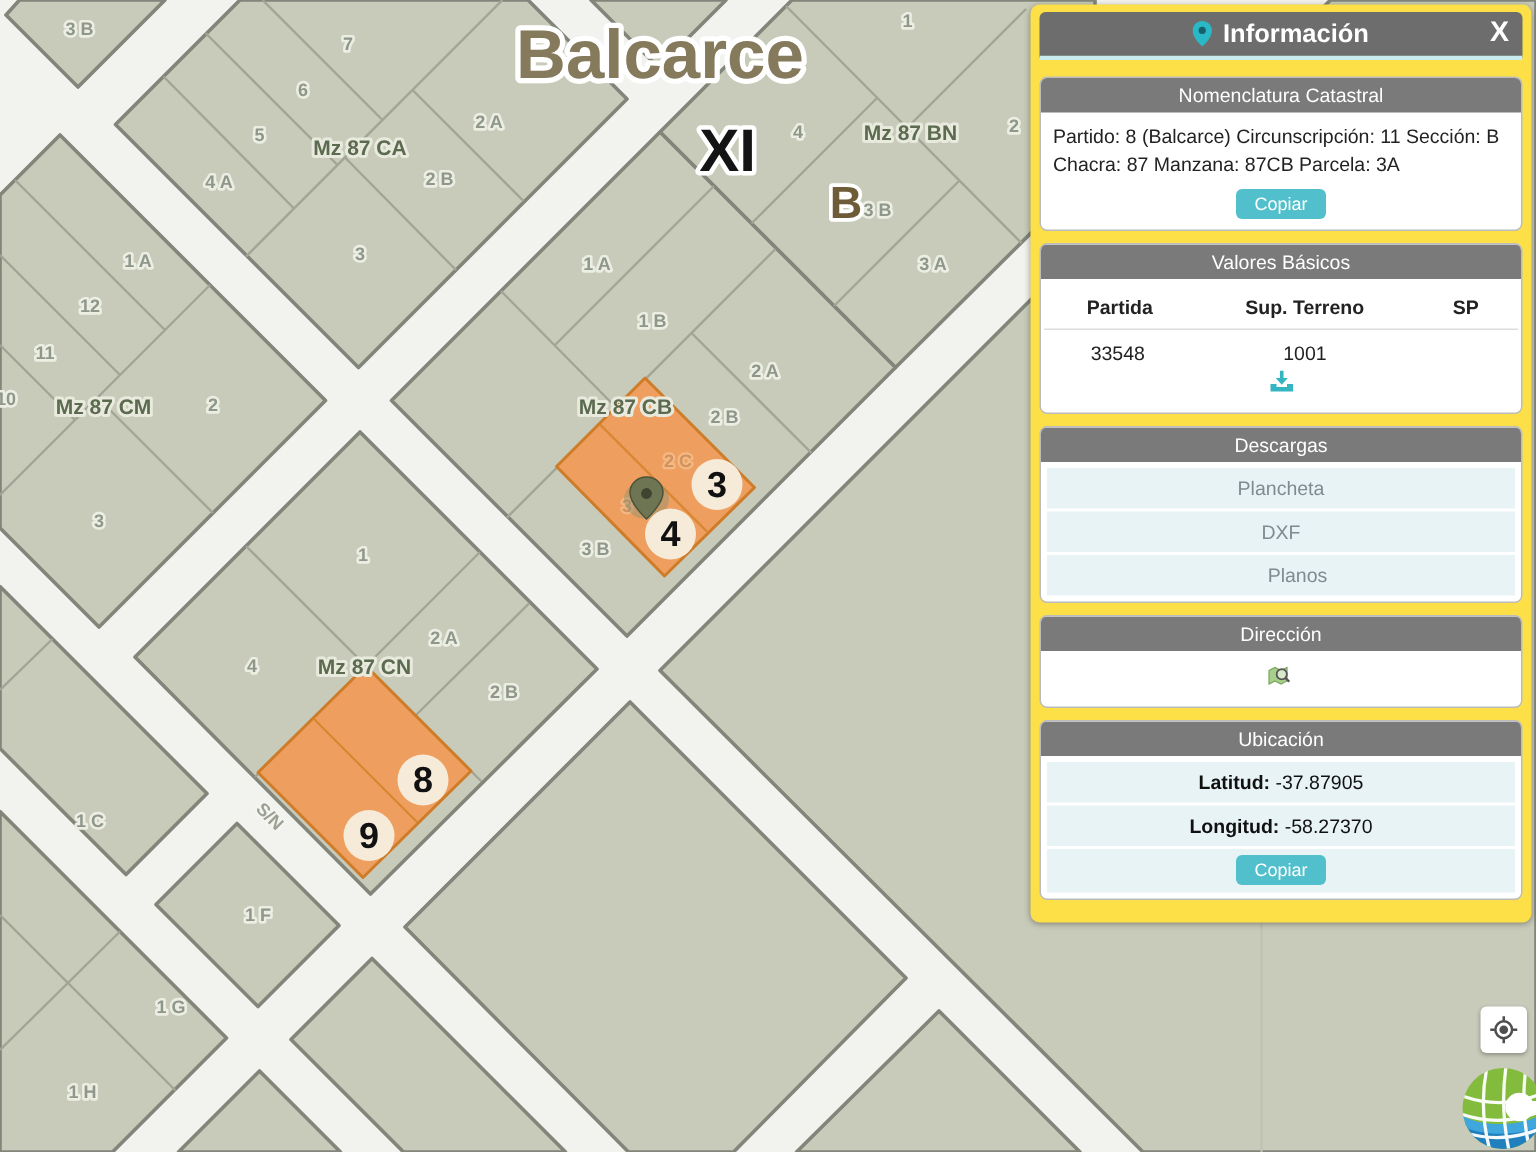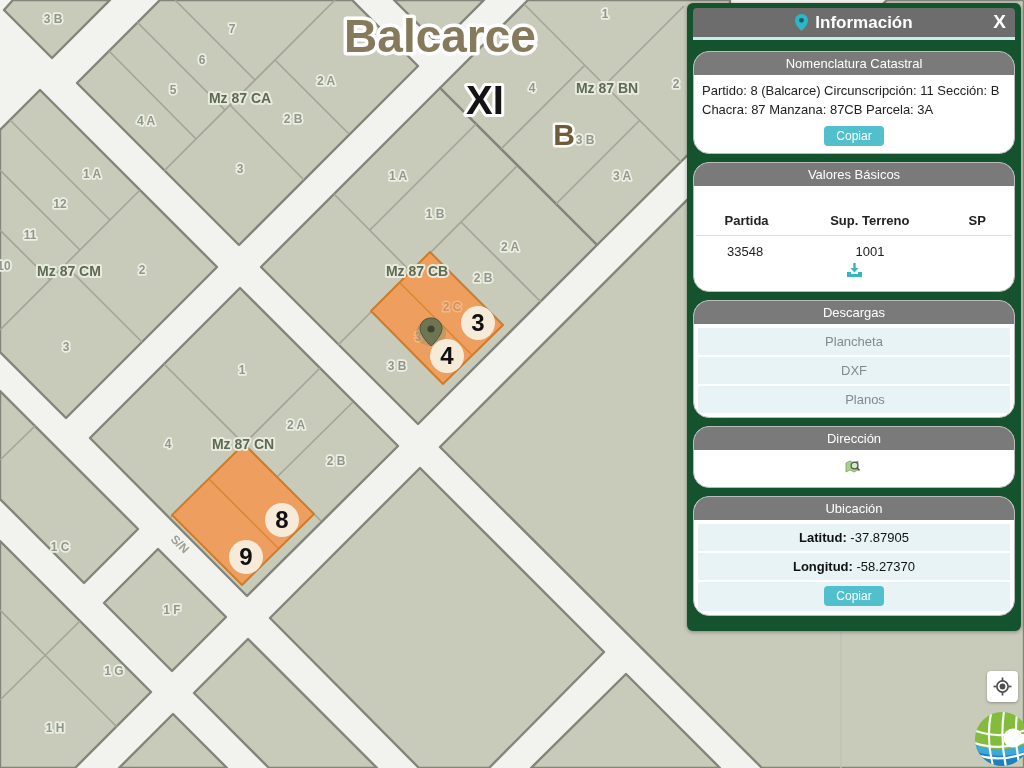--- a/index.html
+++ b/index.html
@@ -23,40 +23,40 @@
             paint-order:stroke;stroke:#ffffff;stroke-width:7px;stroke-linejoin:round;}
   .lbl-roman{font-size:40px;font-weight:bold;fill:#141414;text-anchor:middle;
              paint-order:stroke;stroke:#ffffff;stroke-width:6px;stroke-linejoin:round;}
   .lbl-letter{font-size:30px;font-weight:bold;fill:#6d5c37;text-anchor:middle;
               paint-order:stroke;stroke:#ffffff;stroke-width:5px;stroke-linejoin:round;}
   .lbl-street{font-size:12px;font-weight:bold;fill:#9aa092;text-anchor:middle;
               paint-order:stroke;stroke:#f4f4f0;stroke-width:3px;stroke-linejoin:round;}
   .badge-circle{fill:#f6ebd8;}
   .badge-num{font-size:24px;font-weight:bold;fill:#111;text-anchor:middle;}
   
-  #info-panel{position:absolute;left:687px;top:3px;width:334px;background:#14532d;
+  #info-panel{position:absolute;left:687px;top:3px;width:334px;background:#fde047;
               border-radius:6px;box-shadow:0 1px 4px rgba(0,0,0,.35);padding:5px 6px 7px 6px;
               box-sizing:border-box;}
   #panel-titlebar{position:relative;background:#6d6d6d;border-radius:4px 4px 0 0;height:29px;
                   display:flex;align-items:center;justify-content:center;gap:7px;
                   border-bottom:3px solid #c9ecf1;margin-bottom:11px;}
   #panel-titlebar .title{color:#fff;font-size:17px;font-weight:bold;}
   #close-btn{position:absolute;right:9px;top:3px;color:#fff;font-size:19px;font-weight:bold;
              cursor:pointer;line-height:22px;}
-  .section{border:1px solid #bbb;border-radius:16px;margin-bottom:8px;overflow:hidden;background:#fff;}
+  .section{border:1px solid #bbb;border-radius:5px;margin-bottom:8px;overflow:hidden;background:#fff;}
   .section-header{background:#7a7a7a;color:#fff;font-size:13px;text-align:center;
                   padding:4px 0;}
   .section-body{font-size:13px;color:#222;}
   
   .nomen-text{text-align:left;padding:7px 8px 4px 8px;line-height:1.45;}
   .copy-row{text-align:center;padding:2px 0 7px 0;}
   .copy-btn{display:inline-block;background:#52c0cc;color:#fff;font-size:12px;
             padding:3px 12px;border-radius:4px;cursor:pointer;}
   
-  .val-table{width:100%;padding:6px 0 4px 0;margin-top:16px;}
+  .val-table{width:100%;padding:6px 0 4px 0;}
   .val-row{display:flex;}
   .val-row span{display:block;text-align:center;}
   .c1{width:32%;} .c2{width:46%;} .c3{width:22%;}
   .val-head{font-weight:bold;padding:5px 0 7px 0;border-bottom:1px solid #ddd;margin:0 2px;}
   .val-vals{padding:8px 0 2px 0;}
   .dl-row{text-align:center;padding:2px 0 6px 0;}
   
   .lightrow{background:#e7f3f5;border-bottom:2px solid #fff;text-align:center;
             padding:6px 0;color:#7e8c90;}
   .lightrow:last-child{border-bottom:none;padding-left:22px;}

